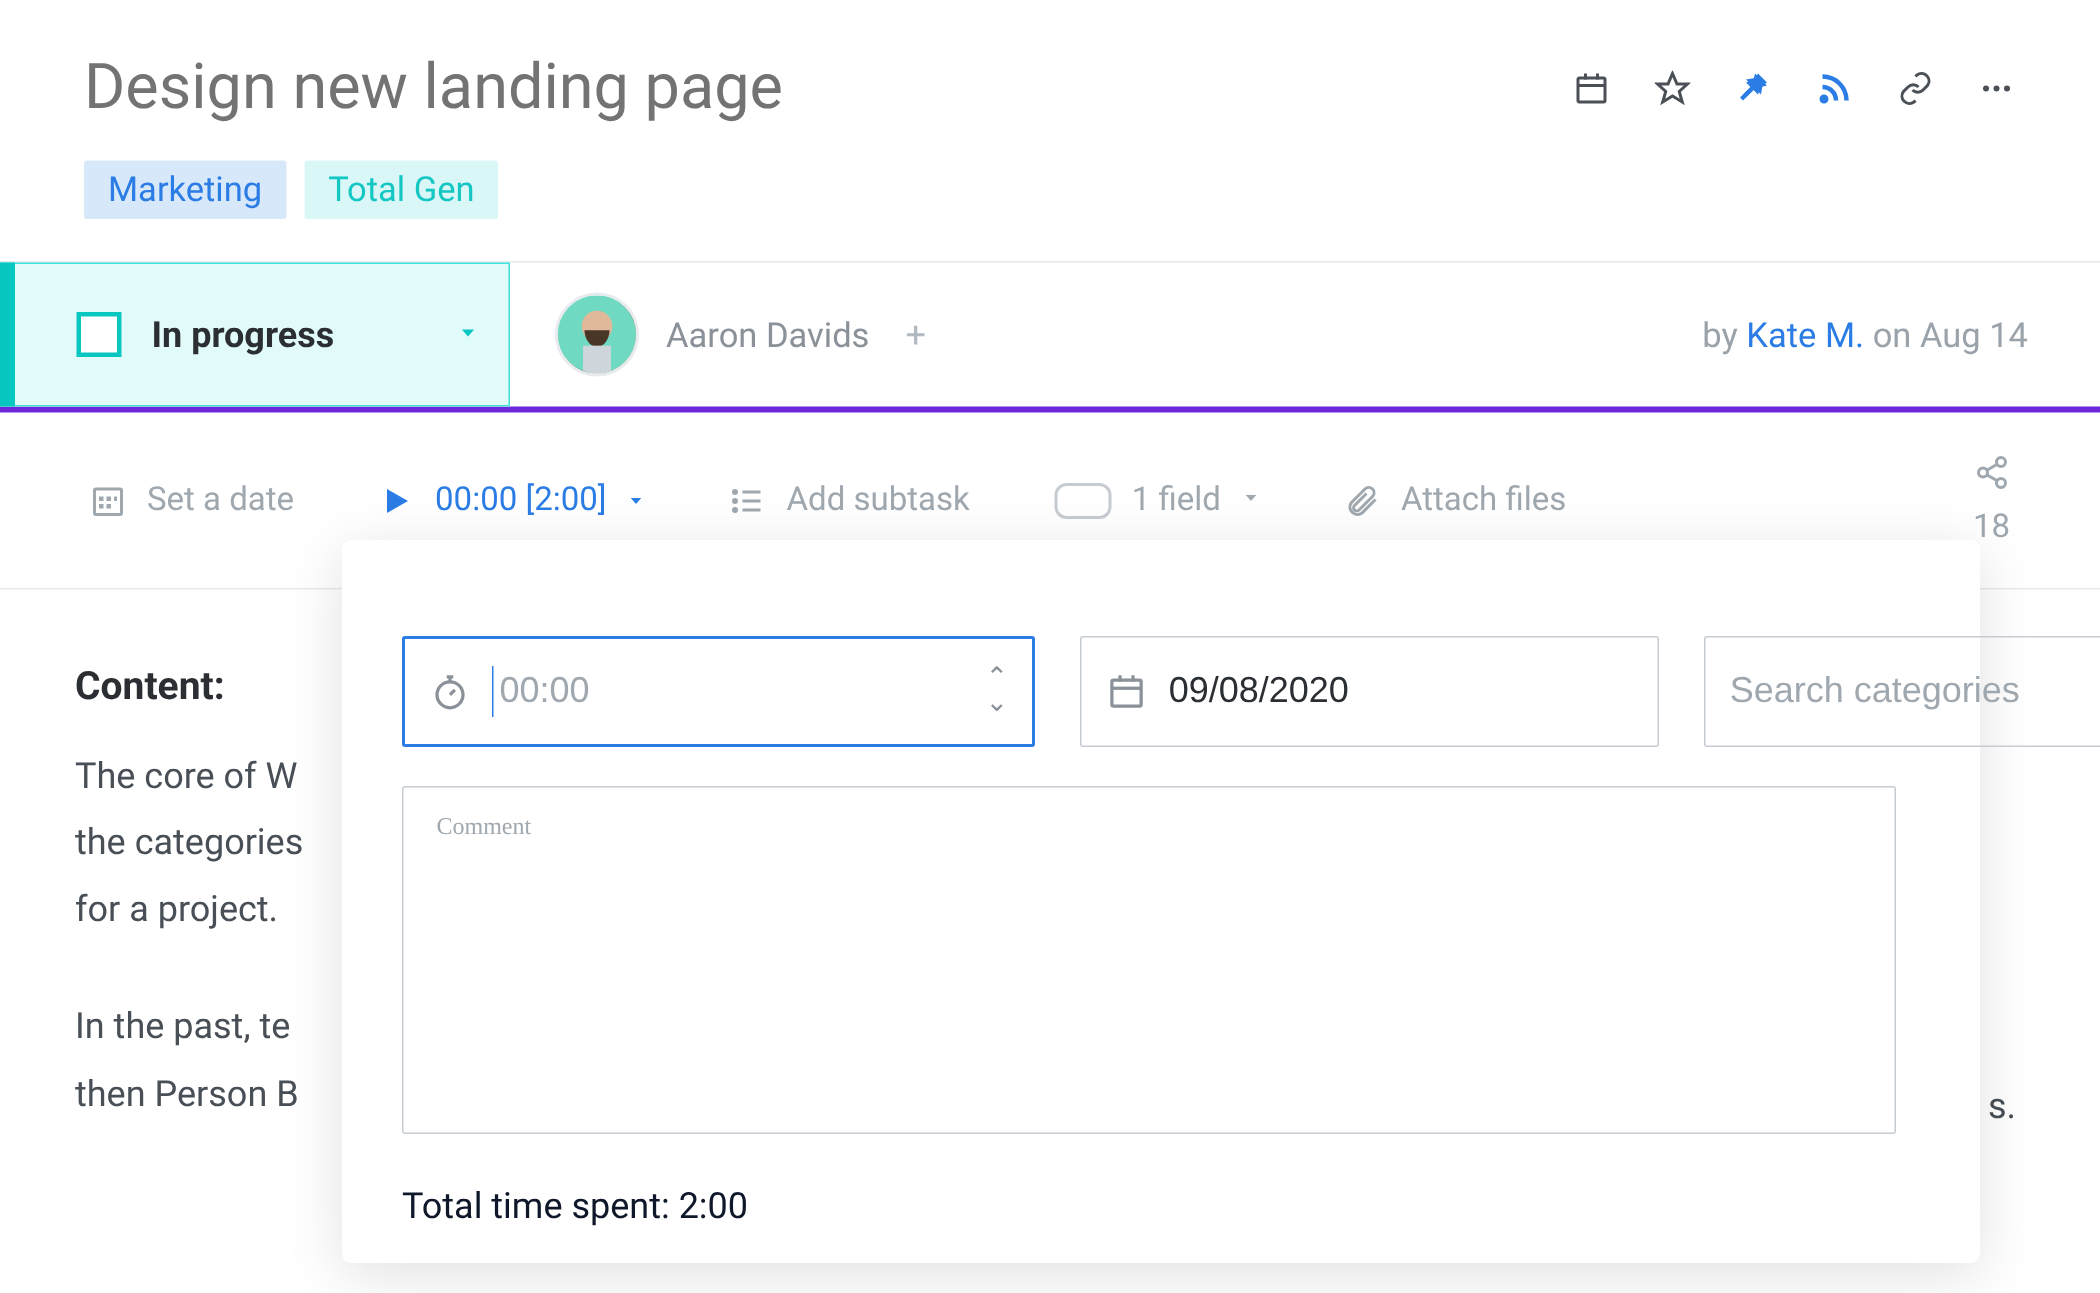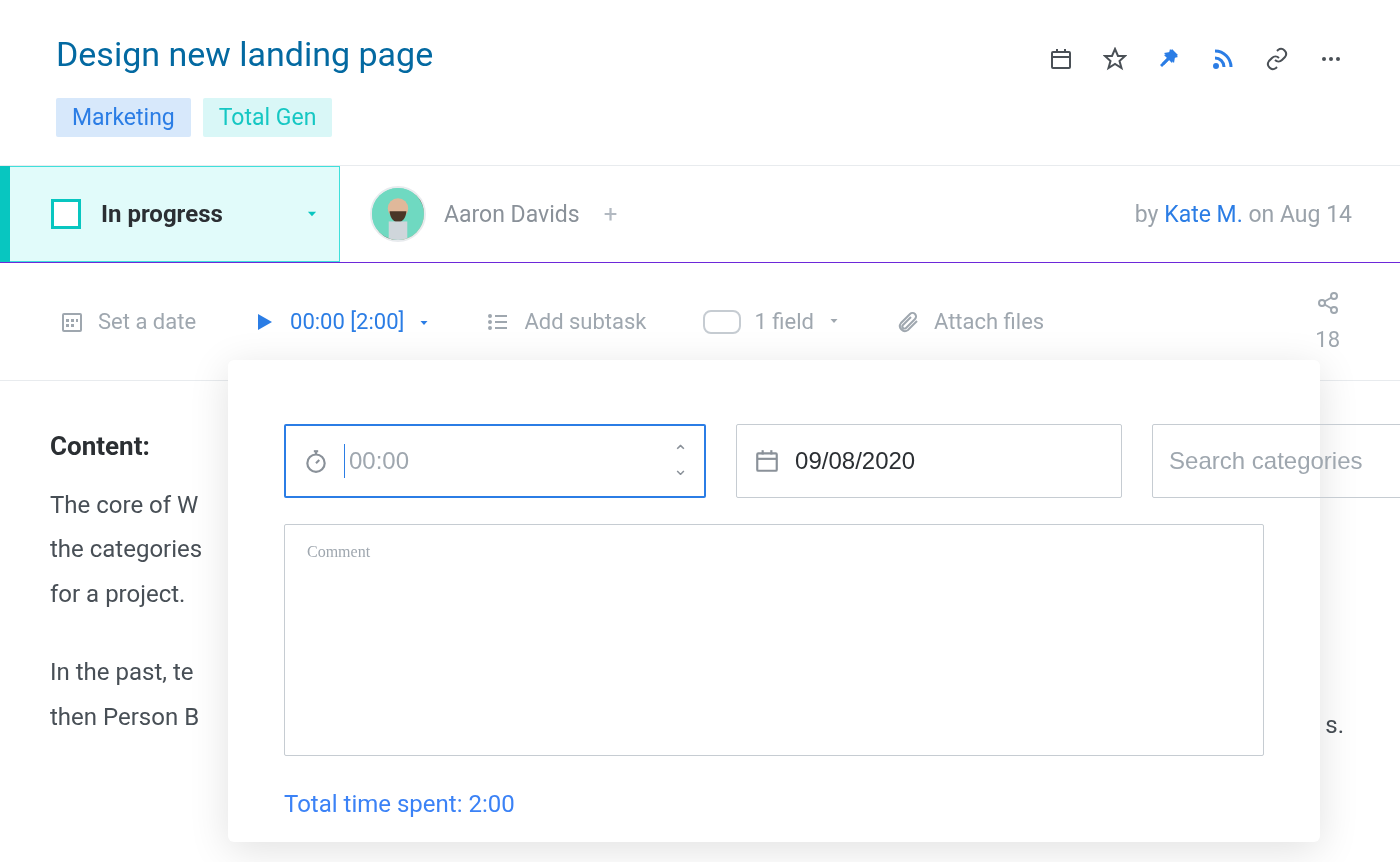--- a/index.html
+++ b/index.html
@@ -24,23 +24,23 @@
       display: flex;
       align-items: flex-start;
       justify-content: space-between;
     }
     .header-left {
       display: flex;
       flex-direction: column;
       gap: 24px;
     }
     .page-title {
-      font-size: 34px;
+      font-size: 42px;
       font-weight: 400;
-      color: #0369a1;
+      color: #737373;
     }
     .tags-row {
       display: flex;
       gap: 12px;
     }
     .tag {
       padding: 6px 16px;
       border-radius: 2px;
       font-size: 23px;
     }
@@ -71,21 +71,21 @@
       color: #2b7de5;
     }
     .icon-btn svg {
       width: 24px;
       height: 24px;
     }
     .status-row {
       display: flex;
       align-items: center;
       border-top: 1px solid #e8ebee;
-      border-bottom: 1px solid #6d28d9;
+      border-bottom: 4px solid #6d28d9;
       min-height: 96px;
       margin-top: 20px;
     }
     .status-pill {
       position: relative;
       background: #e1fbfa;
       border: 1px solid #3fe0db;
       height: 96px;
       width: 340px;
       display: flex;
@@ -228,21 +228,21 @@
 
     
     .time-popover {
       position: absolute;
       left: 228px;
       top: 360px;
       width: 1092px;
       background: #fff;
       box-shadow: 0 8px 40px rgba(0,0,0,0.12);
       border-radius: 6px;
-      padding: 64px 56px 24px 56px;
+      padding: 64px 56px 24px 40px;
       z-index: 10;
     }
     .popover-inputs {
       display: flex;
       gap: 30px;
       margin-bottom: 26px;
     }
     .input-box {
       display: flex;
       align-items: center;
@@ -315,21 +315,21 @@
     .comment-box textarea::placeholder {
       color: #9fa7af;
     }
     .popover-footer {
       display: flex;
       justify-content: space-between;
       align-items: center;
       font-size: 24px;
     }
     .total-time {
-      color: #3b82f6;
+      color: #0f172a;
       text-align: center;
     }
     .show-records {
       color: #2b7de5;
       cursor: pointer;
     }
   </style>
 </head>
 <body>
 

